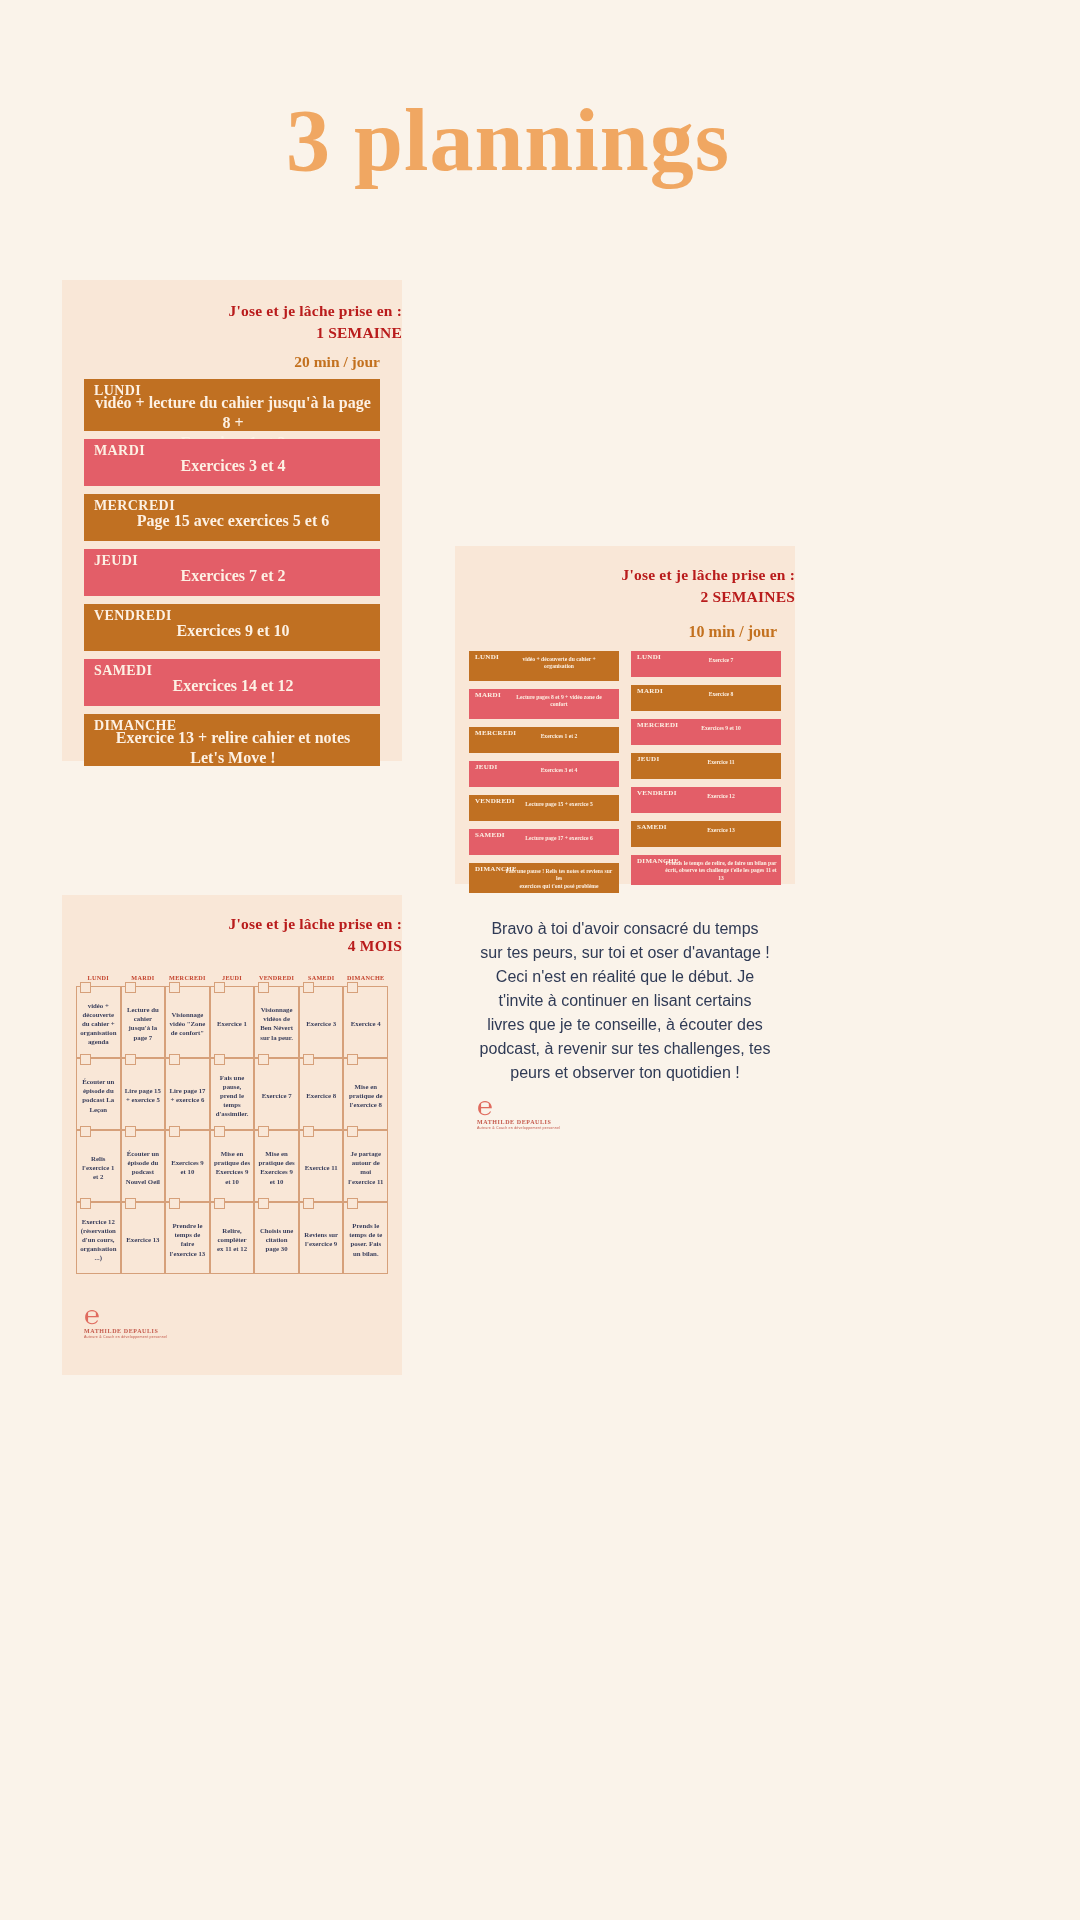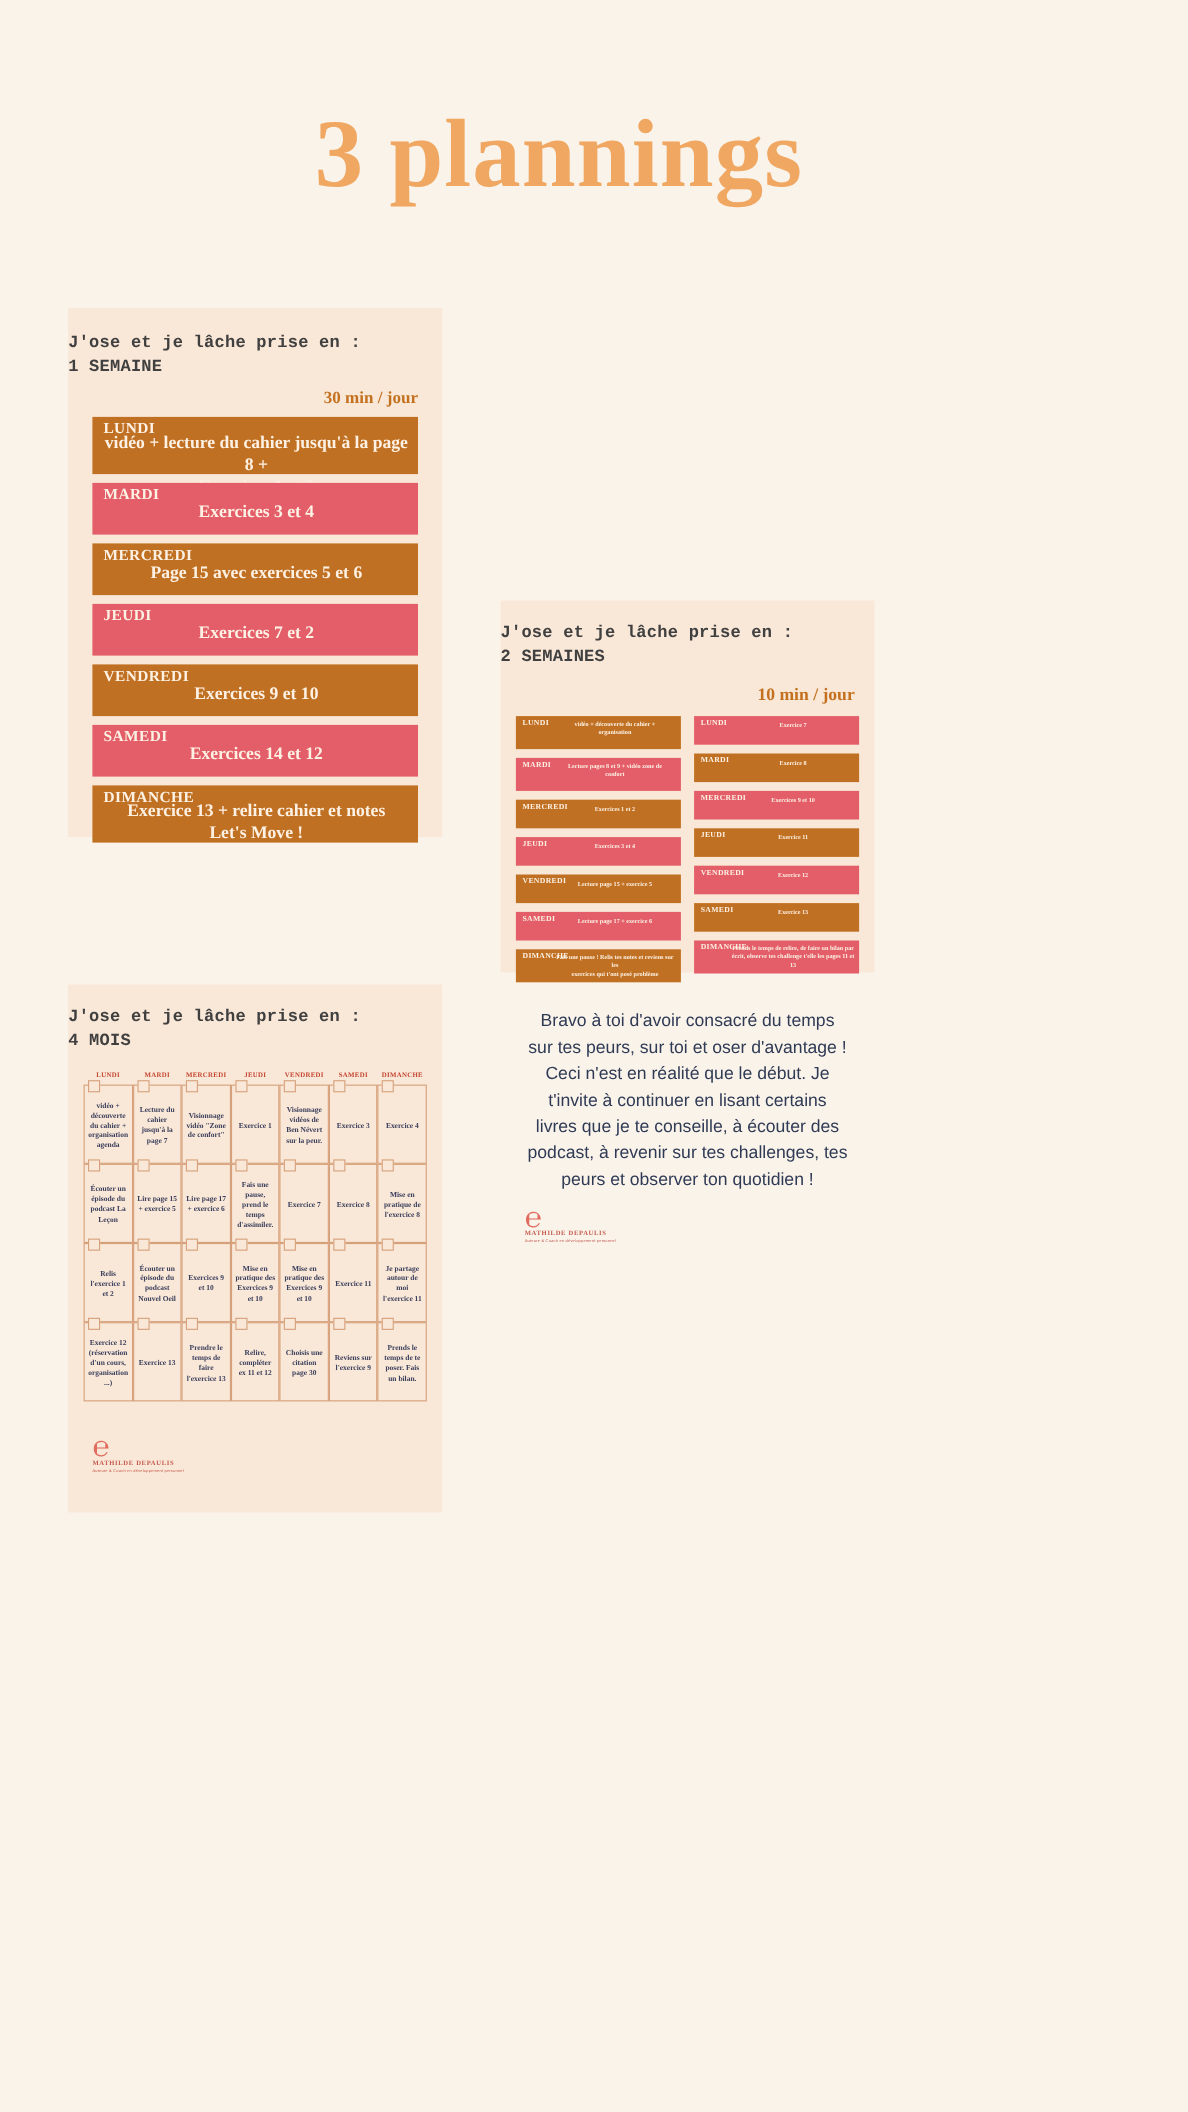--- a/index.html
+++ b/index.html
@@ -18,23 +18,23 @@
     font-weight:bold;
     font-size:88px;
     letter-spacing:1px;
     color:#f0a762;
     line-height:1.05;
   }
 
   
   .card{position:absolute;background:#f9e7d7;}
   .card-head{
-    text-align:left;
-    color:#404040;
-    font-family:Liberation Mono, monospace;
+    text-align:right;
+    color:#b91c1c;
+    font-family:Liberation Serif, serif;
     font-weight:bold;
     letter-spacing:.2px;
   }
   .card-head .l1{display:block;}
   .card-head .l2{display:block;}
   .duration{
     color:#c3711f;
     font-family:"Liberation Serif", serif;
     font-weight:bold;
     text-align:right;
@@ -188,21 +188,21 @@
 </head>
 <body>
 
 <div class="page-title">3 plannings</div>
 
 <div class="card" id="card1">
   <div class="card-head">
     <span class="l1">J'ose et je lâche prise en :</span>
     <span class="l2">1 SEMAINE</span>
   </div>
-  <div class="duration">30 min / jour</div>
+  <div class="duration">20 min / jour</div>
   <div class="rows" id="c1rows">
       <div class="row1 brown tall">
         <div class="day">LUNDI</div>
         <div class="txt">vidéo + lecture du cahier jusqu'à la page 8 +<br>Exercices 1 et 2</div>
       </div>
       <div class="row1 pink">
         <div class="day">MARDI</div>
         <div class="txt">Exercices 3 et 4</div>
       </div>
       <div class="row1 brown">

